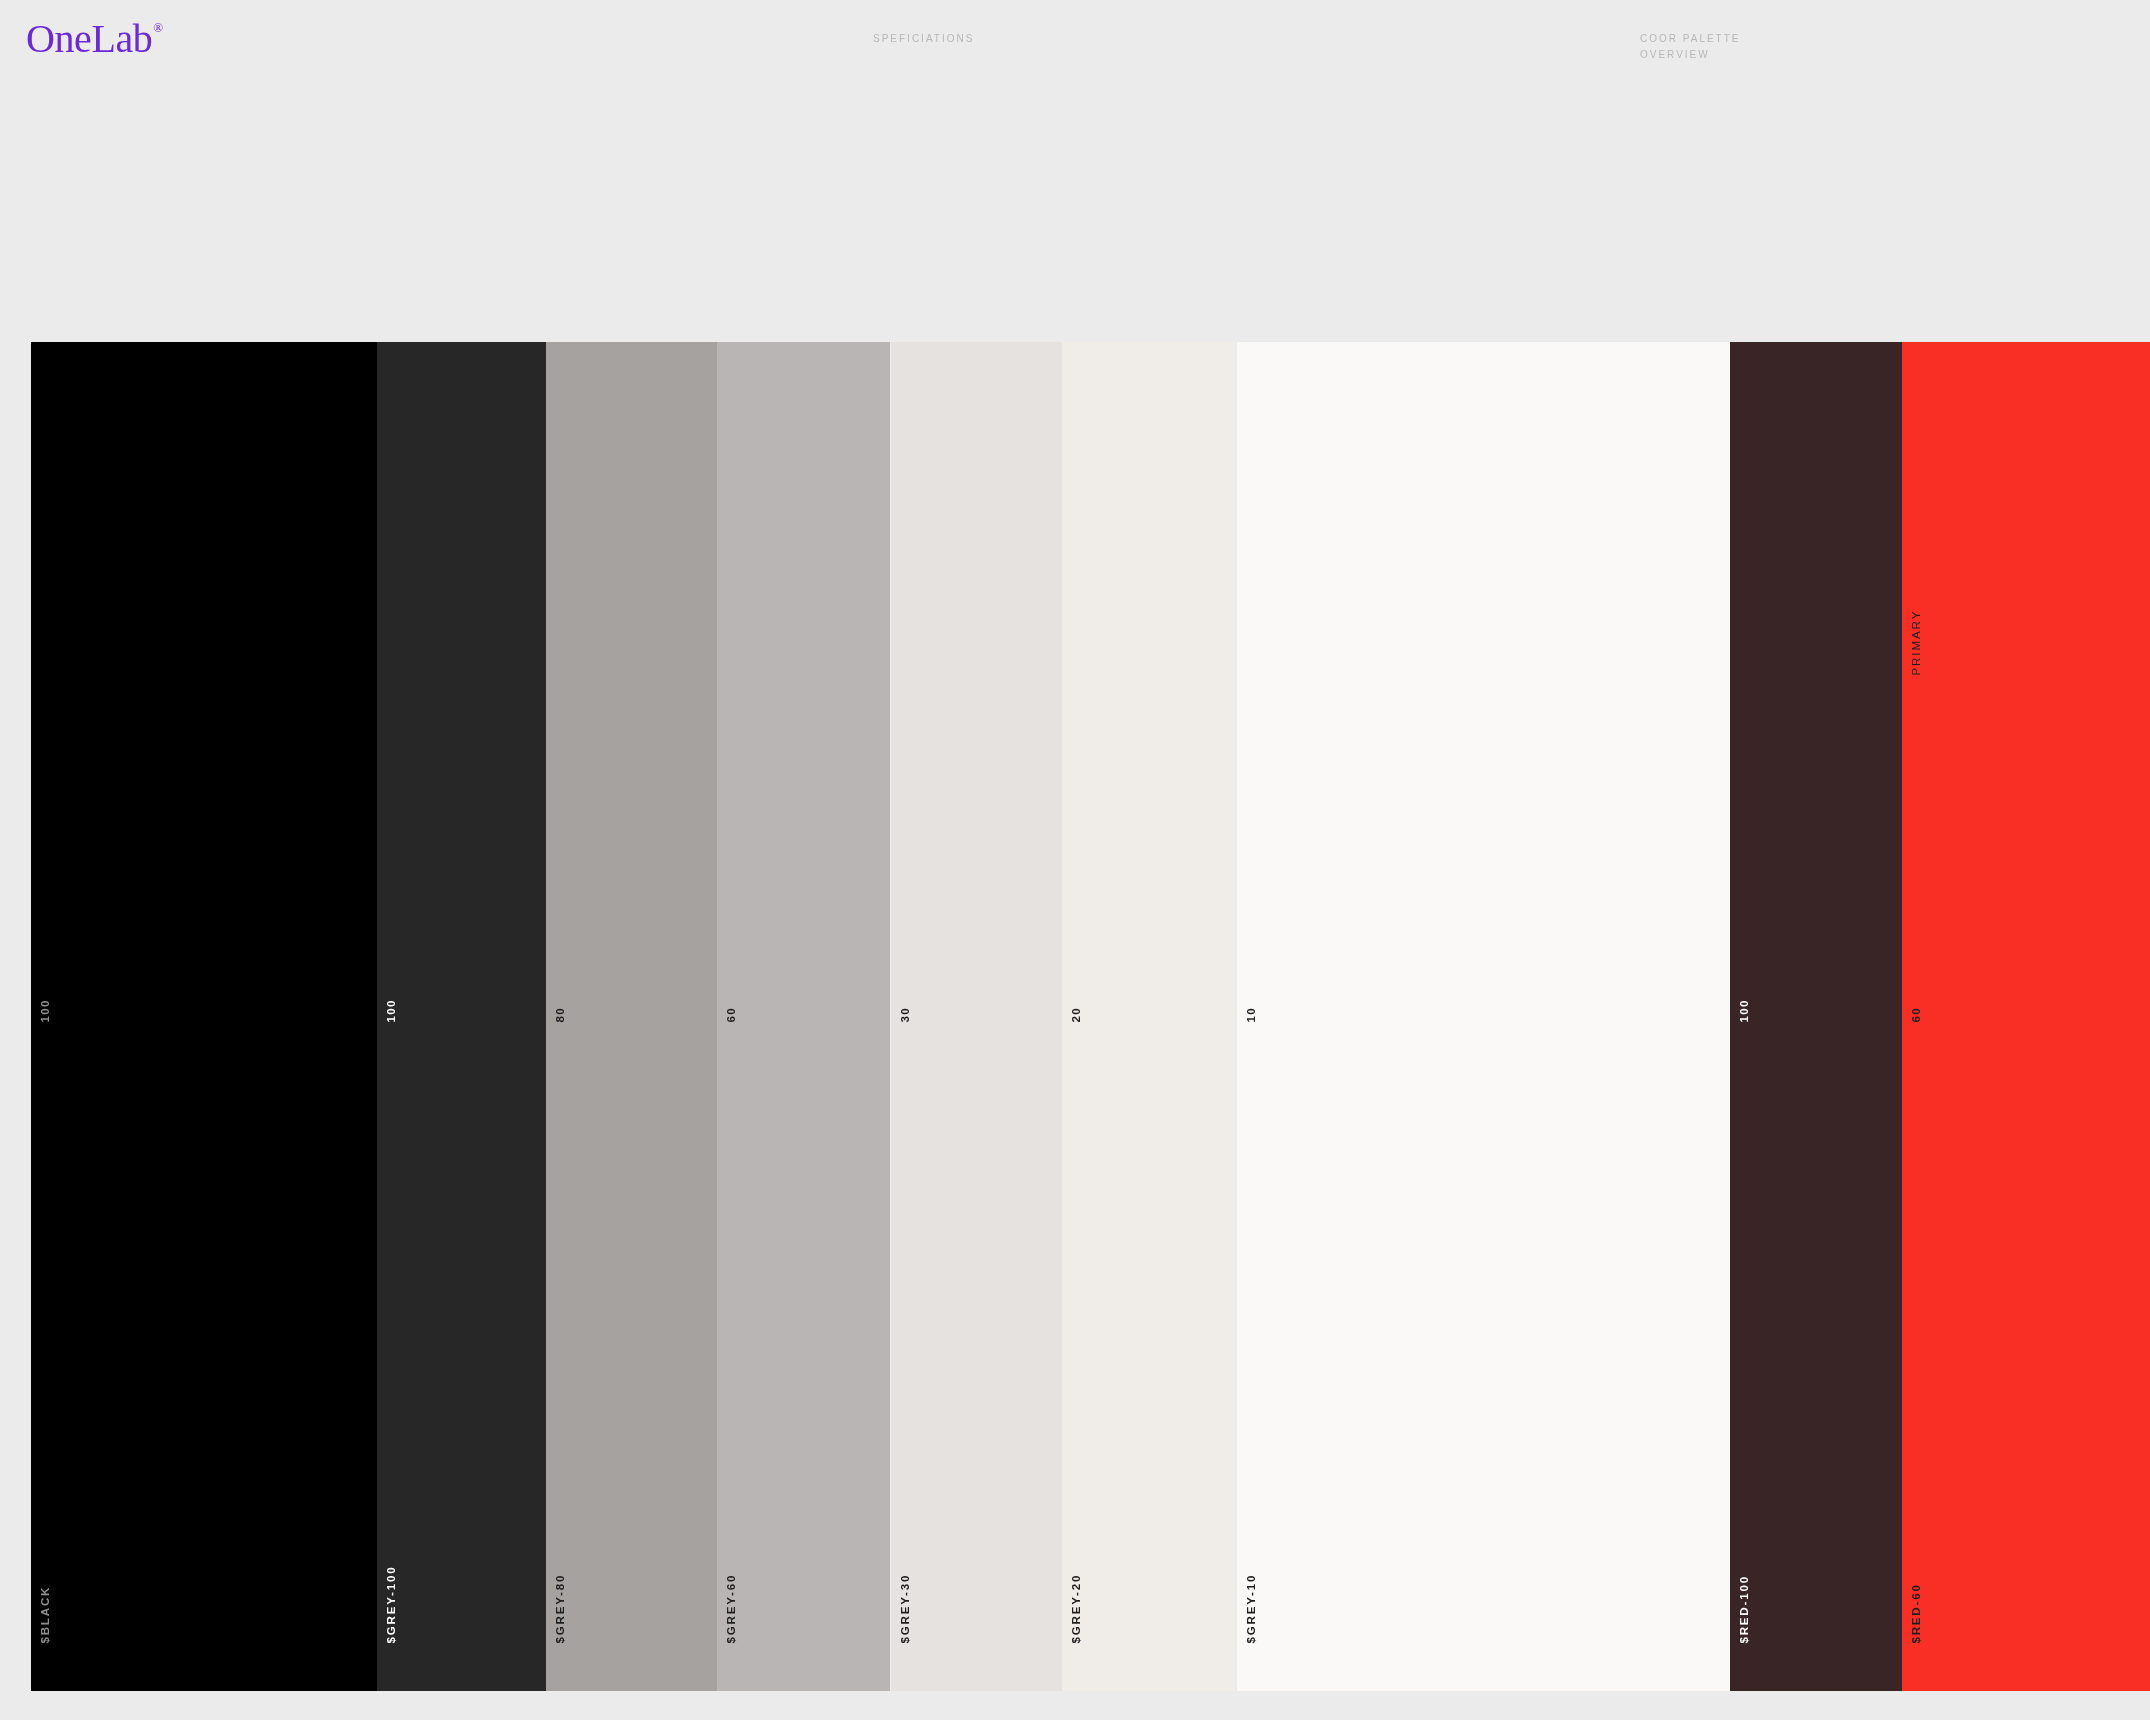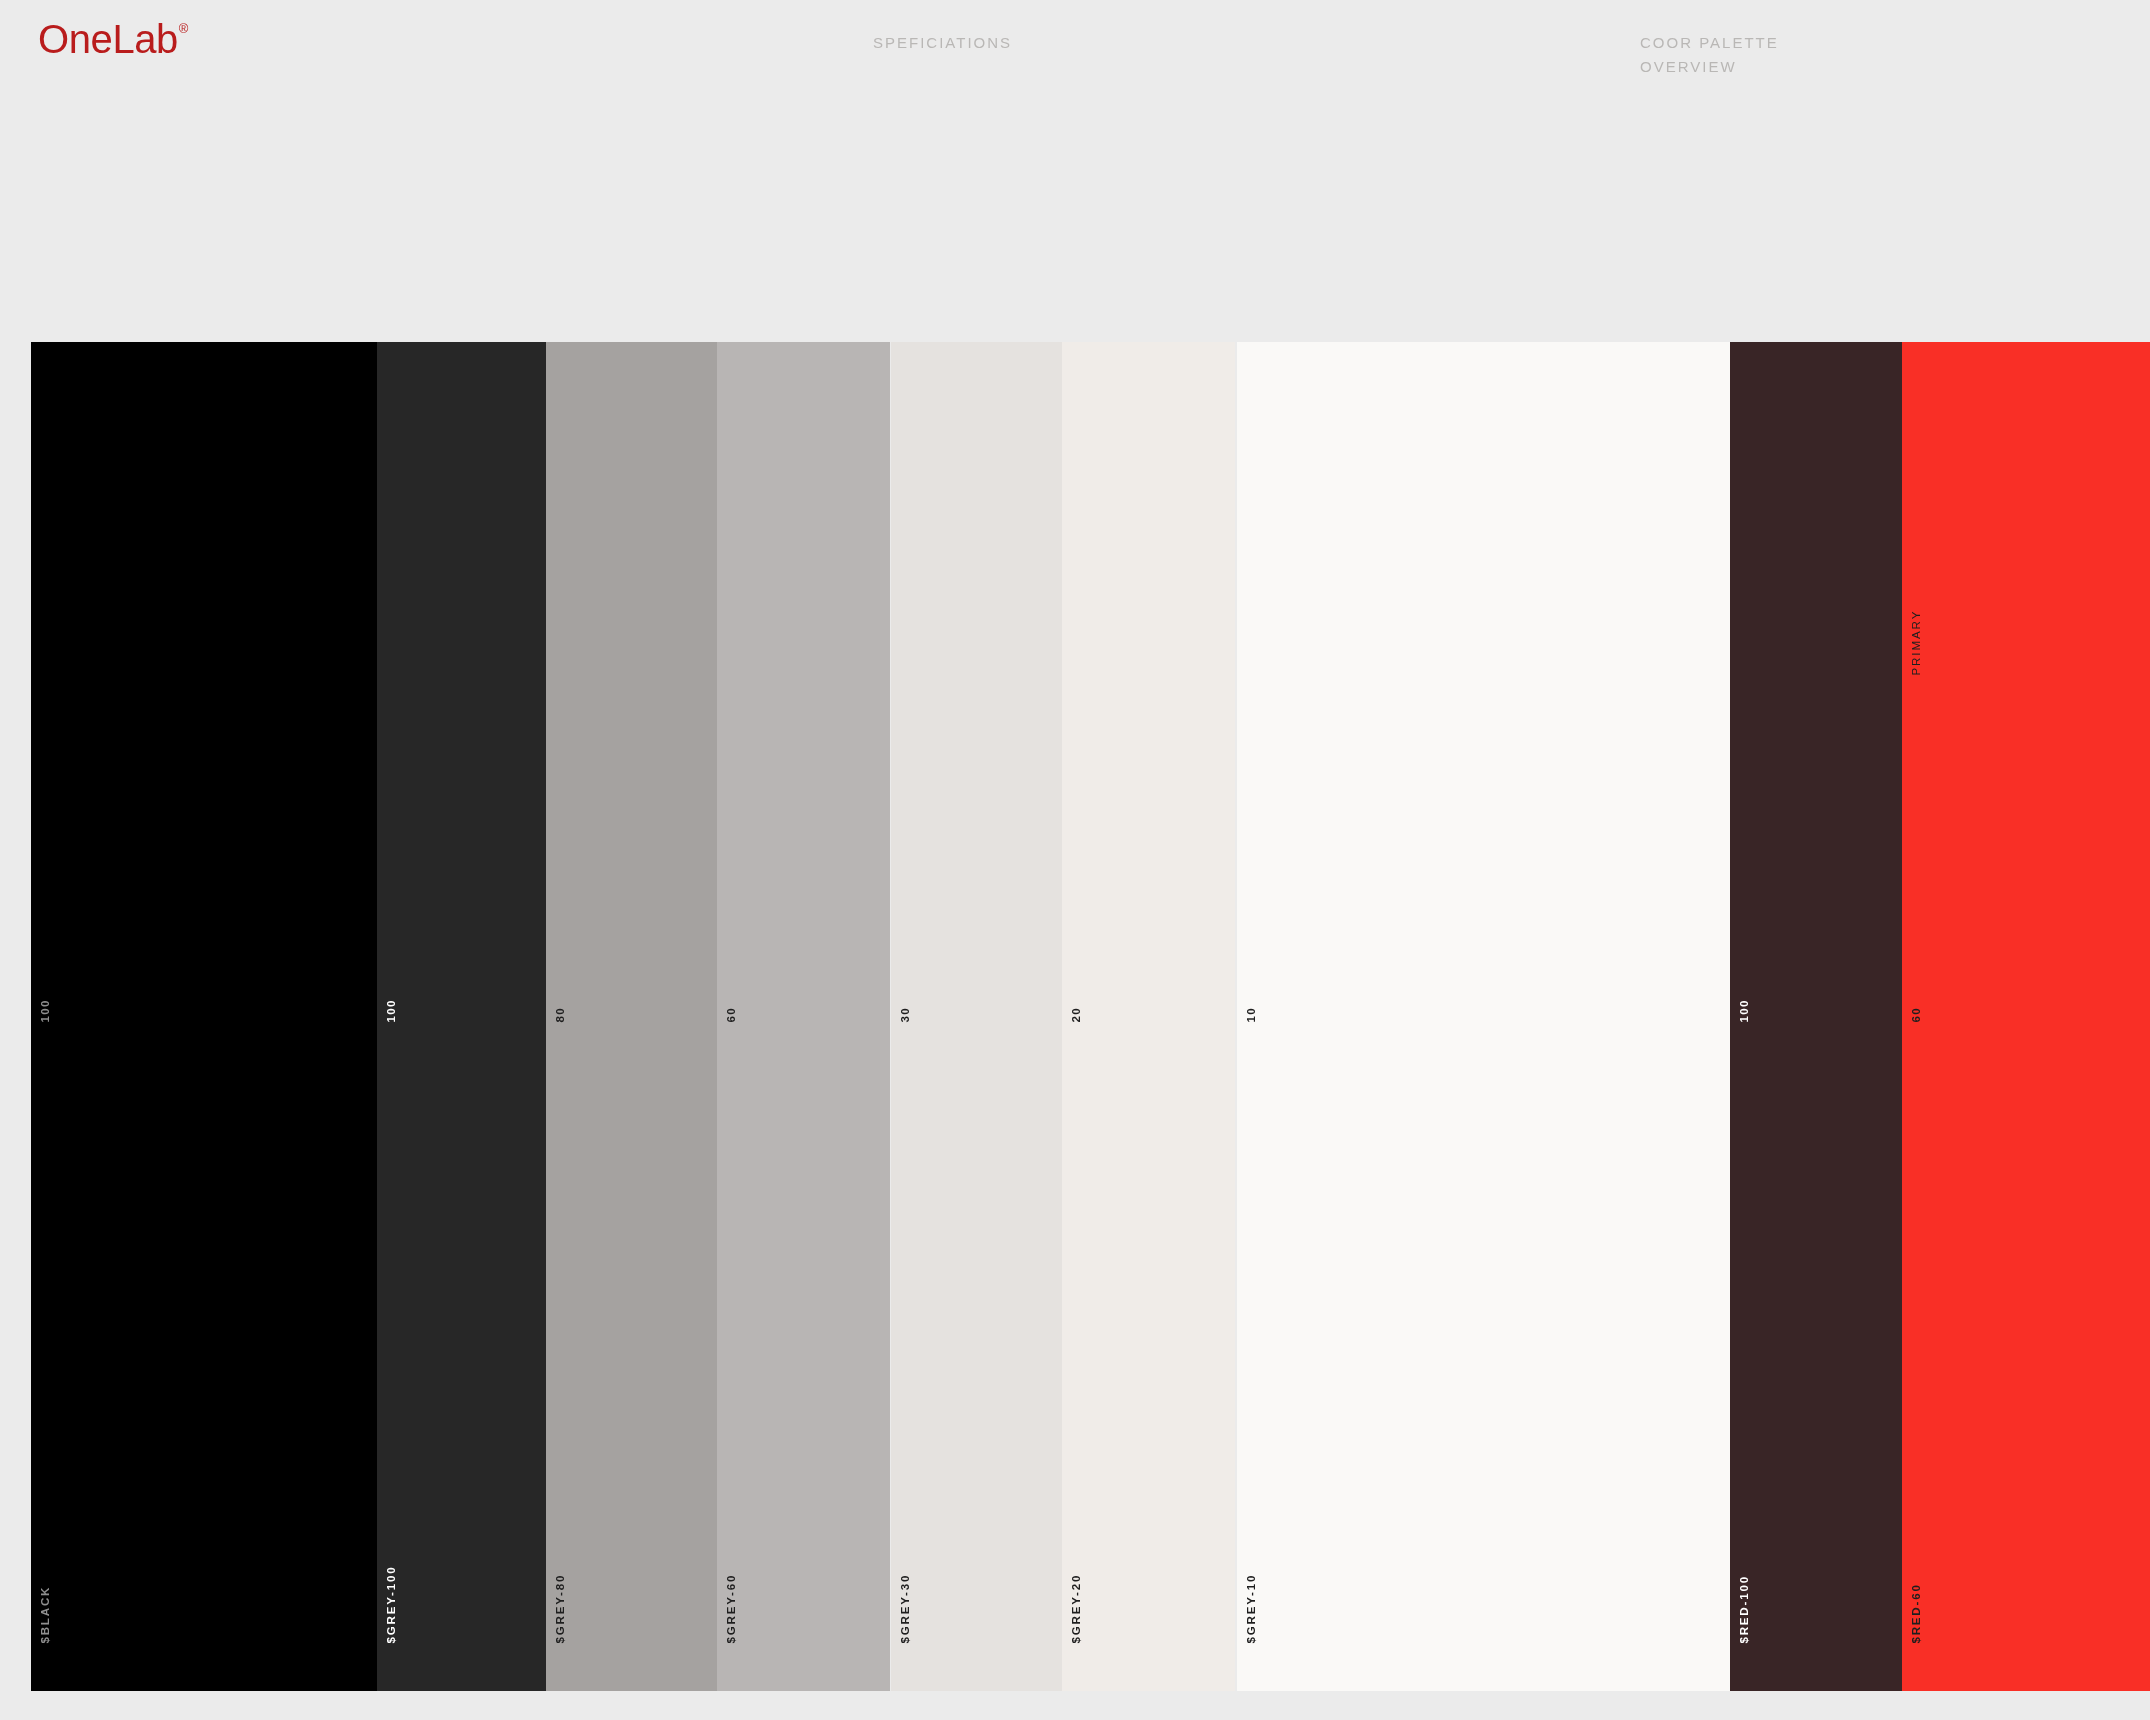--- a/index.html
+++ b/index.html
@@ -20,42 +20,43 @@
   #header {
     position: absolute;
     top: 0;
     left: 0;
     width: 2581px;
     height: 342px;
   }
 
   #logo {
     position: absolute;
-    left: 38px;
+    left: 26px;
     top: 19.4px;
-    color: #b91c1c;
+    color: #6d28d9;
     font-size: 40px;
     font-weight: 400;
     letter-spacing: -0.4px;
     line-height: 1;
     white-space: nowrap;
+    font-family: Liberation Serif, serif;
   }
   #logo .reg {
     font-size: 13px;
     vertical-align: super;
     position: relative;
     top: -6px;
     left: 0.9px;
     letter-spacing: 0;
   }
 
   .header-meta {
     position: absolute;
     color: #b9b7b5;
-    font-size: 15px;
+    font-size: 10px;
     font-weight: 400;
     letter-spacing: 2px;
     line-height: 1.62;
     white-space: pre-line;
   }
   #header-spec  { left: 873px; top: 31px; }
   #header-title { left: 1640px; top: 31px; }
 
   
   #palette {

